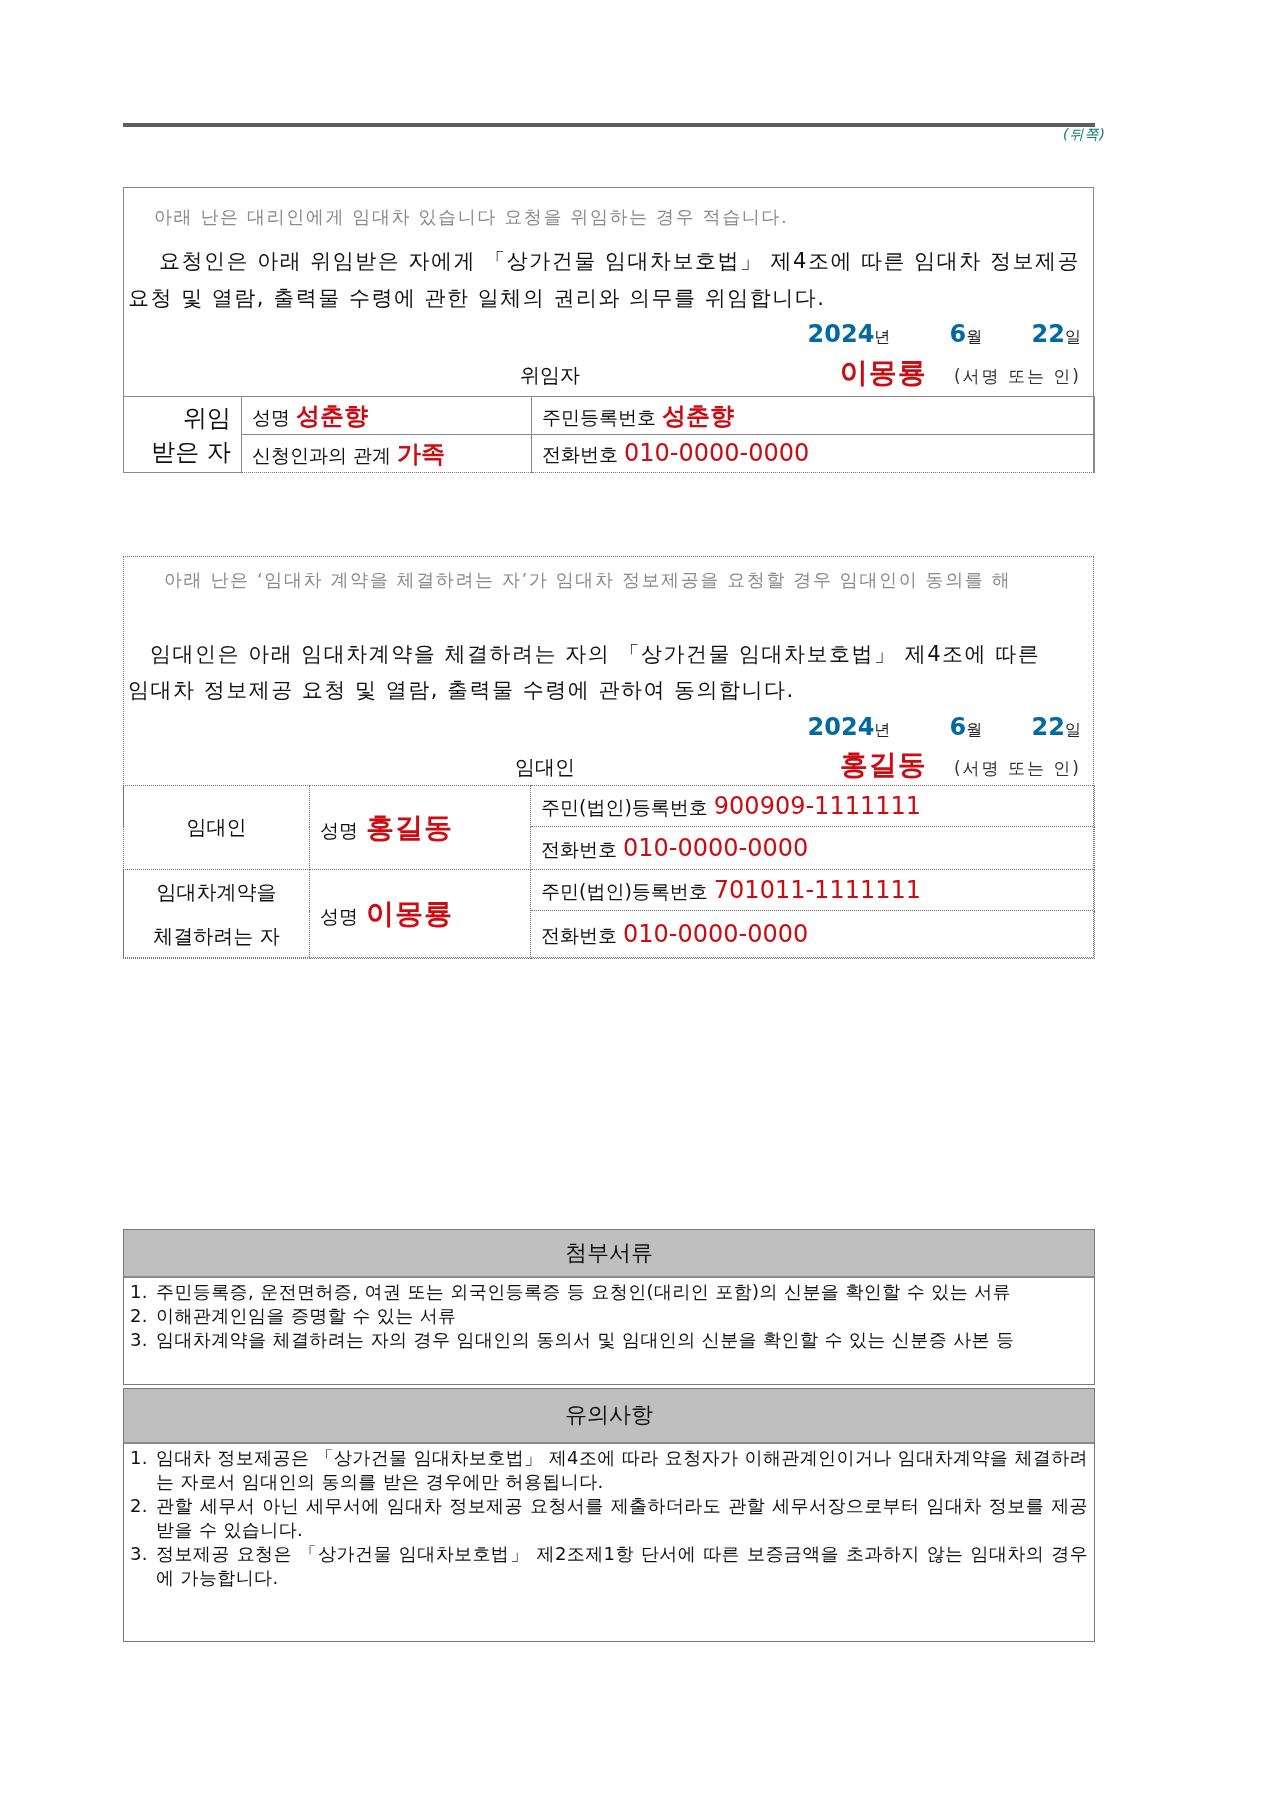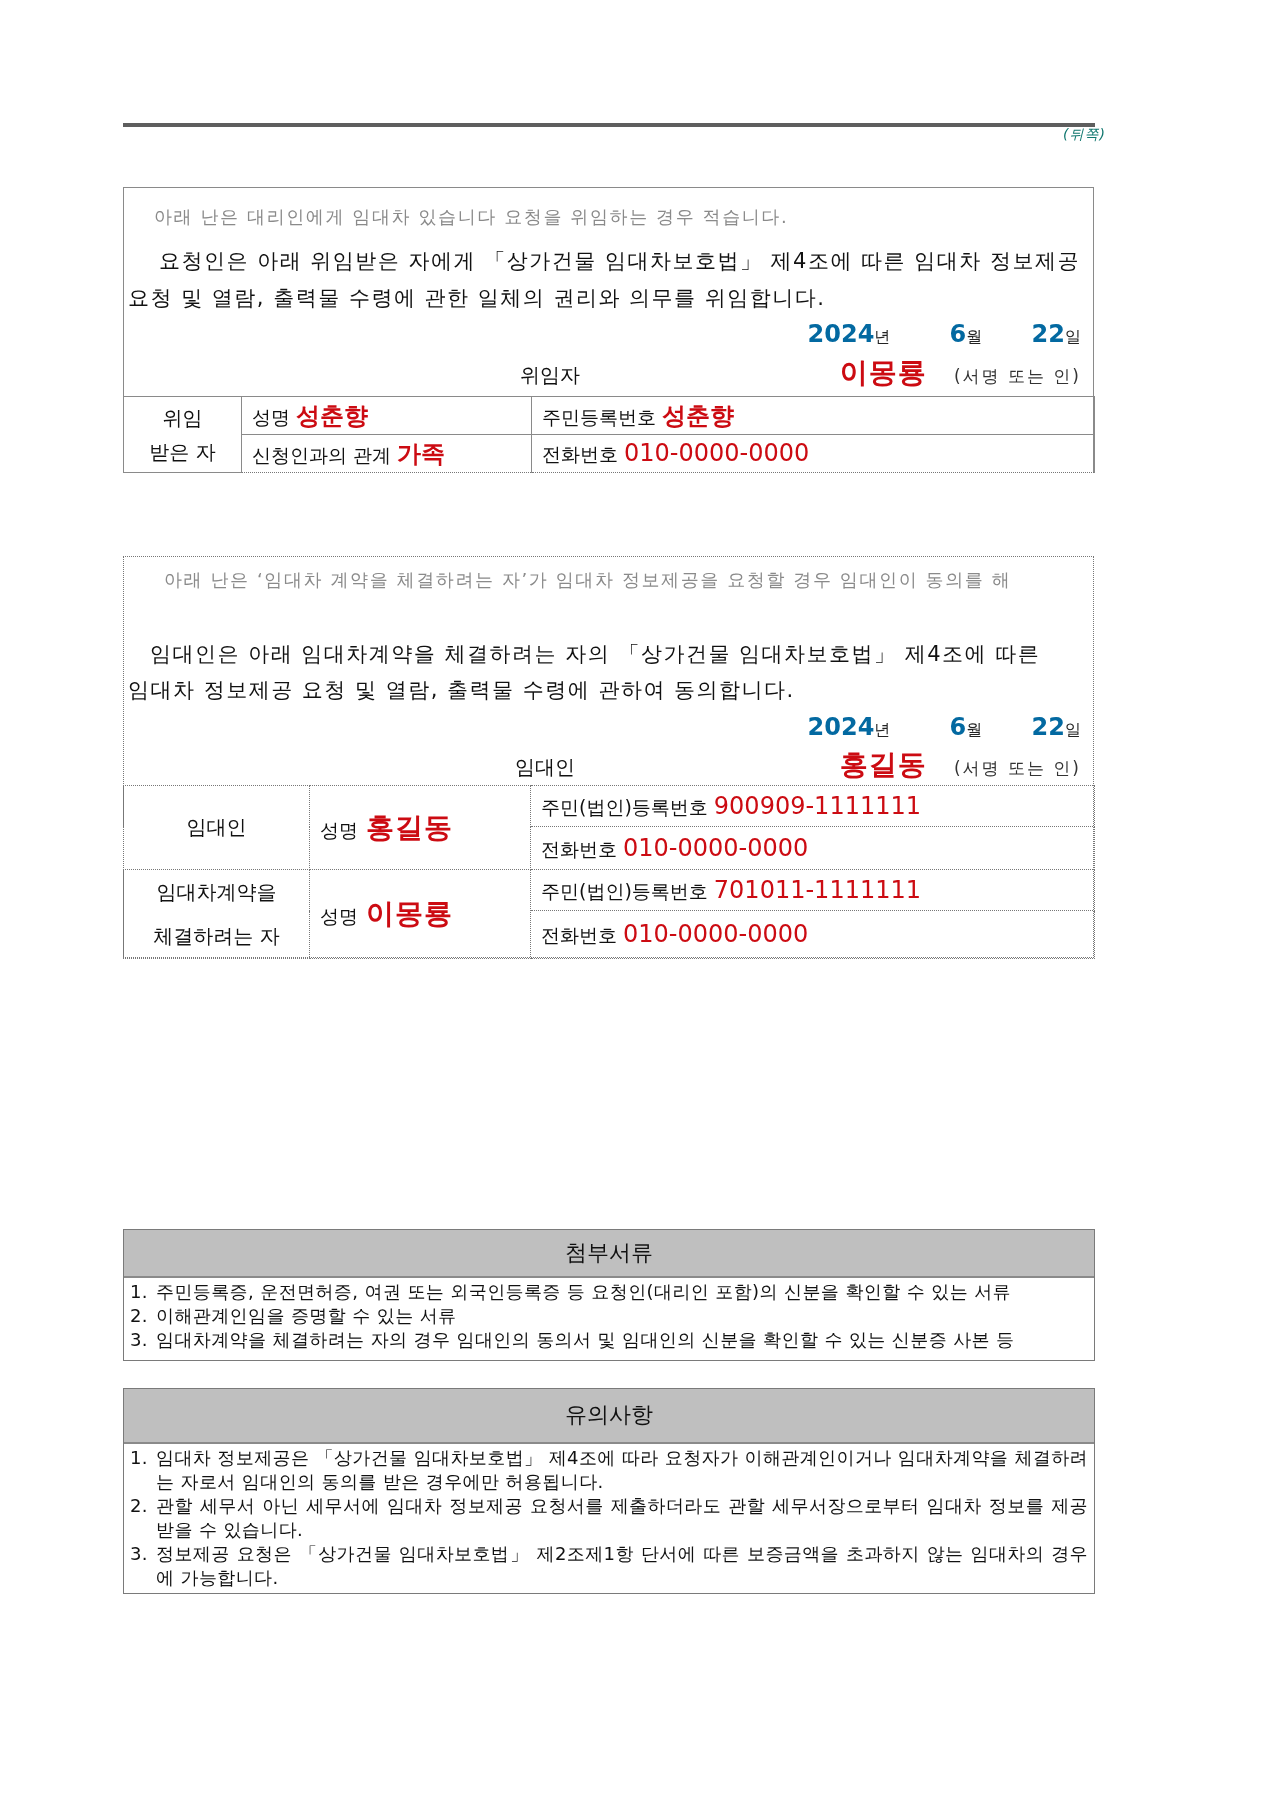--- a/index.html
+++ b/index.html
@@ -66,21 +66,21 @@
 </div>
 
 <table class="grid t1">
   <colgroup>
       <col style="width:118px">
       <col style="width:290px">
       <col style="width:563px">
     </colgroup>
   <tbody>
       <tr style="height:38px">
-    <td rowspan="2" class="center" style="font-size:20px; line-height:34px;">
+    <td rowspan="2" class="center" style="font-size:24px; line-height:34px;text-align:right;">
       <div>위임</div>
       <div>받은 자</div>
     </td>
     <td><span>성명</span><span class="val">성춘향</span></td>
     <td><span>주민등록번호</span><span class="val">성춘향</span></td>
   </tr>
   <tr style="height:38px">
     <td><span>신청인과의 관계</span><span class="val">가족</span></td>
     <td><span>전화번호</span><span class="valn">010-0000-0000</span></td>
   </tr>
@@ -127,39 +127,39 @@
     </td>
     <td rowspan="2"><span>성명</span><span class="valbig">이몽룡</span></td>
     <td><span>주민(법인)등록번호</span><span class="valn">701011-1111111</span></td>
   </tr>
   <tr style="height:48px">
     <td><span>전화번호</span><span class="valn">010-0000-0000</span></td>
   </tr>
 </tbody>
   </table>
 
-<div class="sec" style="top:1229px; height:132px;">
+<div class="sec" style="top:1229px; height:156px;">
   <div class="sec-head" style="height:48px; line-height:46px;">첨부서류</div>
   <div class="sec-body">
     <div class="item">
         <span class="num">1.</span>
         <span class="txt">주민등록증, 운전면허증, 여권 또는 외국인등록증 등 요청인(대리인 포함)의 신분을 확인할 수 있는 서류</span>
       </div>
     <div class="item">
         <span class="num">2.</span>
         <span class="txt">이해관계인임을 증명할 수 있는 서류</span>
       </div>
     <div class="item">
         <span class="num">3.</span>
         <span class="txt">임대차계약을 체결하려는 자의 경우 임대인의 동의서 및 임대인의 신분을 확인할 수 있는 신분증 사본 등</span>
       </div>
   </div>
 </div>
 
-<div class="sec" style="top:1388px; height:206px;">
+<div class="sec" style="top:1388px; height:254px;">
   <div class="sec-head" style="height:55px; line-height:52px;">유의사항</div>
   <div class="sec-body">
     <div class="item">
         <span class="num">1.</span>
         <span class="txt">임대차 정보제공은 「상가건물 임대차보호법」 제4조에 따라 요청자가 이해관계인이거나 임대차계약을 체결하려는 자로서 임대인의 동의를 받은 경우에만 허용됩니다.</span>
       </div>
     <div class="item">
         <span class="num">2.</span>
         <span class="txt">관할 세무서 아닌 세무서에 임대차 정보제공 요청서를 제출하더라도 관할 세무서장으로부터 임대차 정보를 제공받을 수 있습니다.</span>
       </div>

